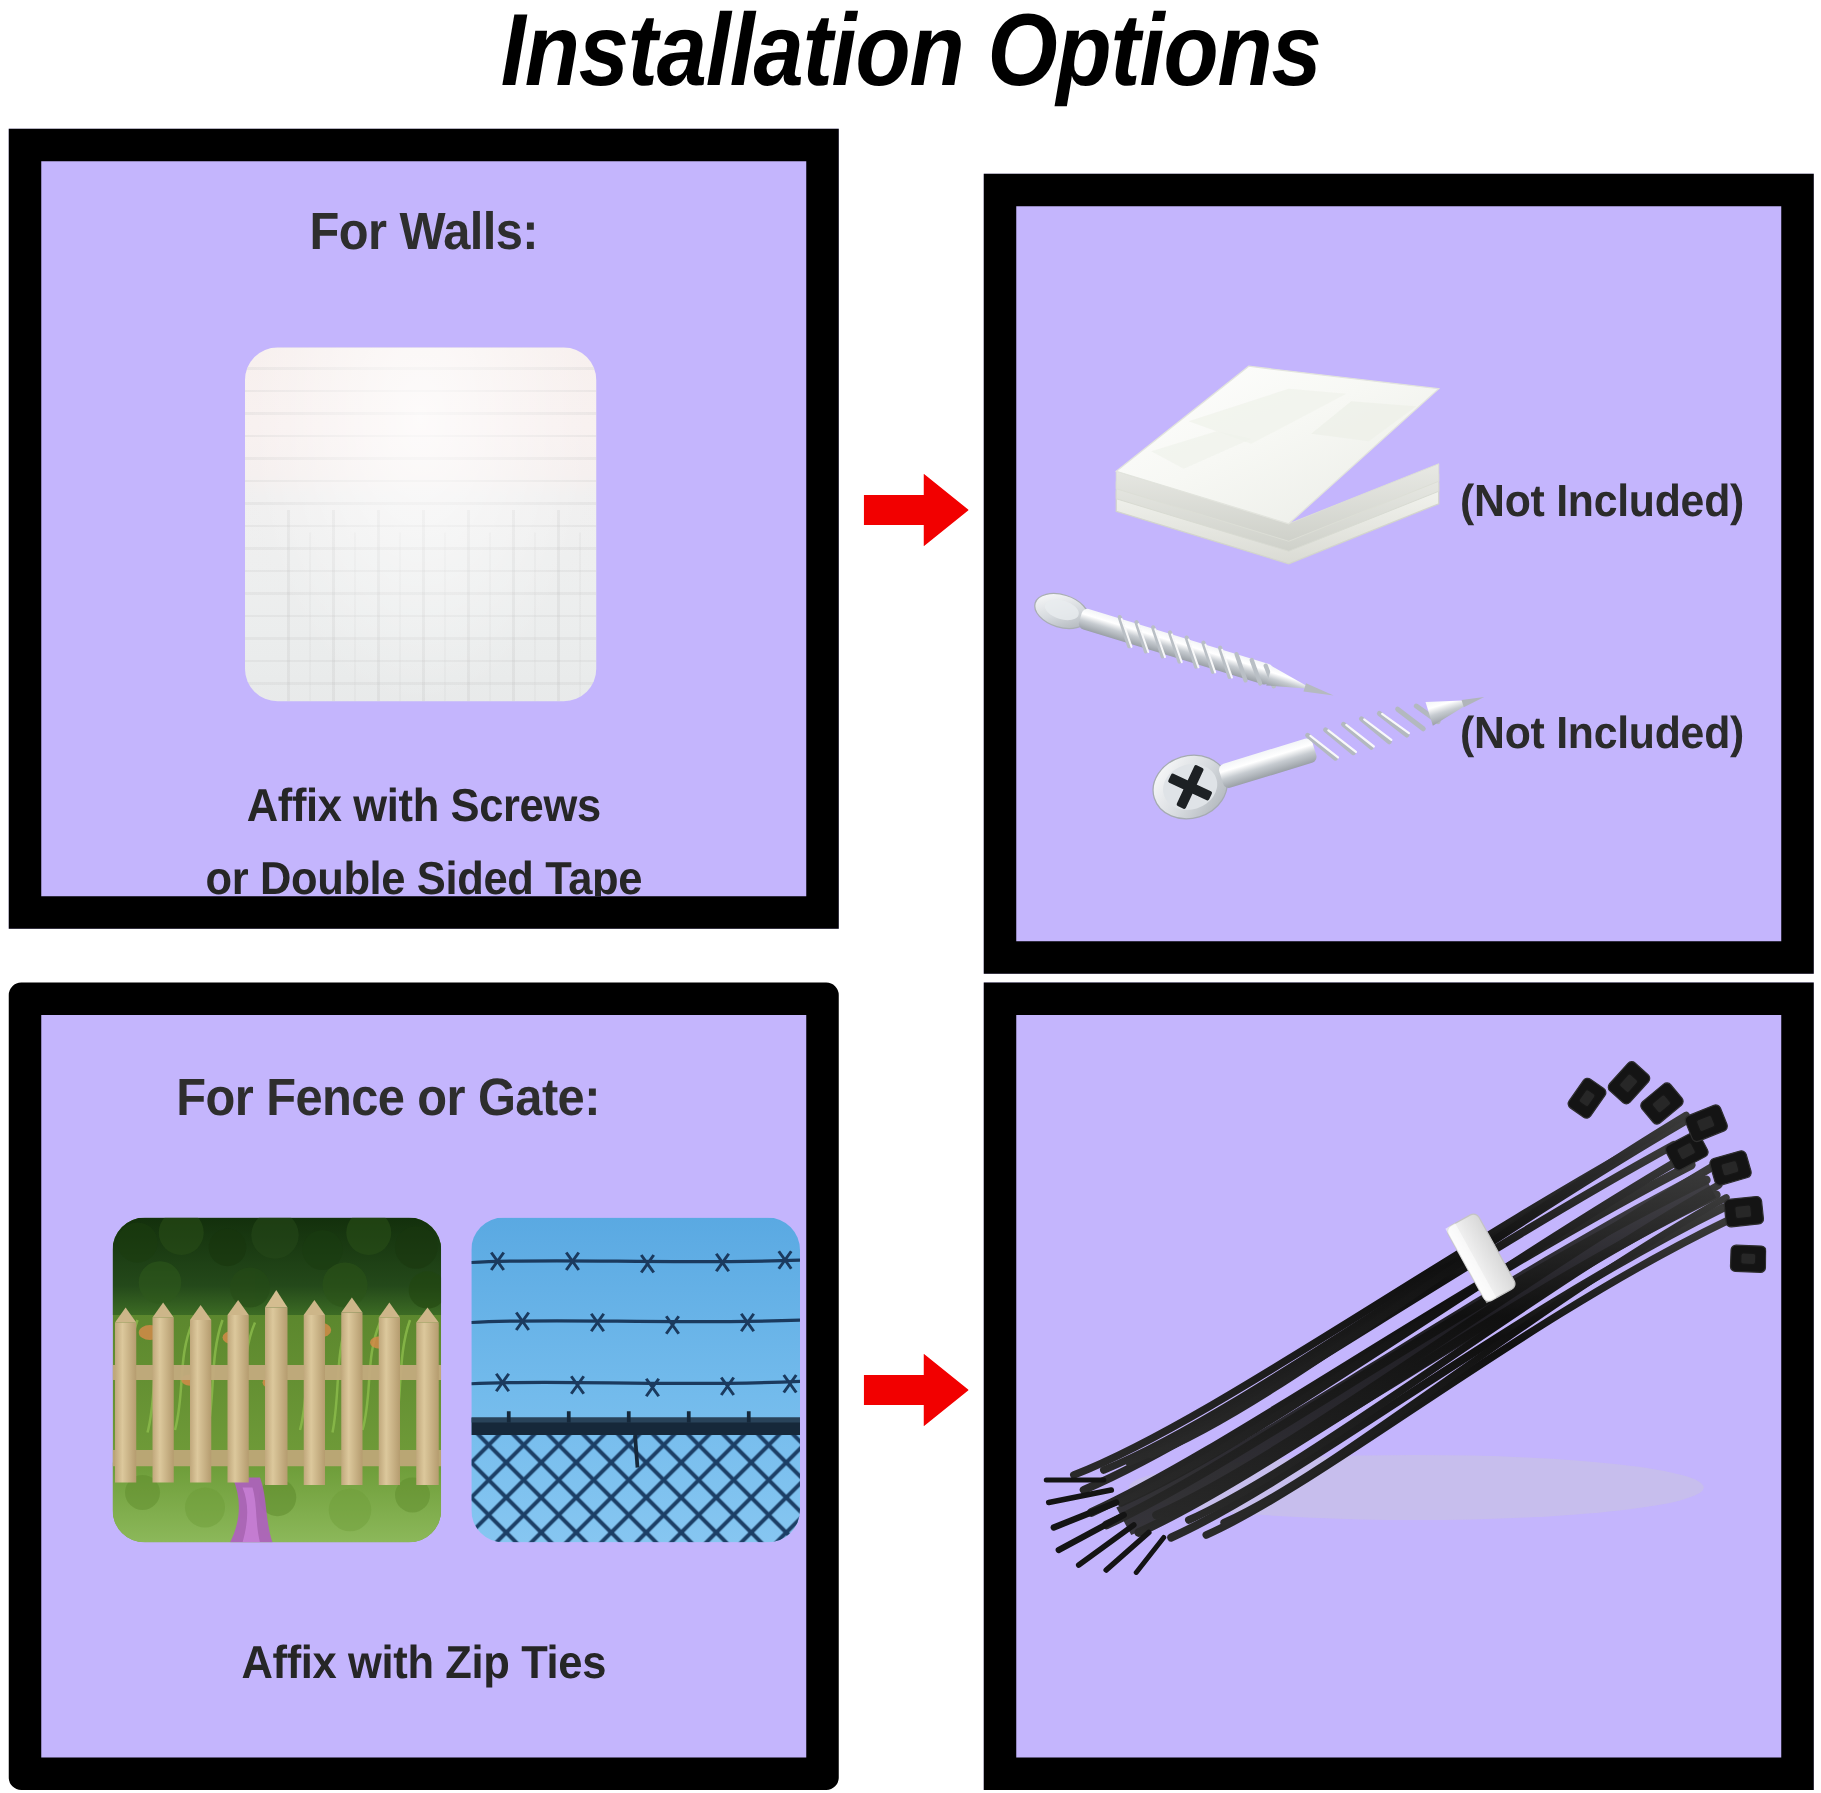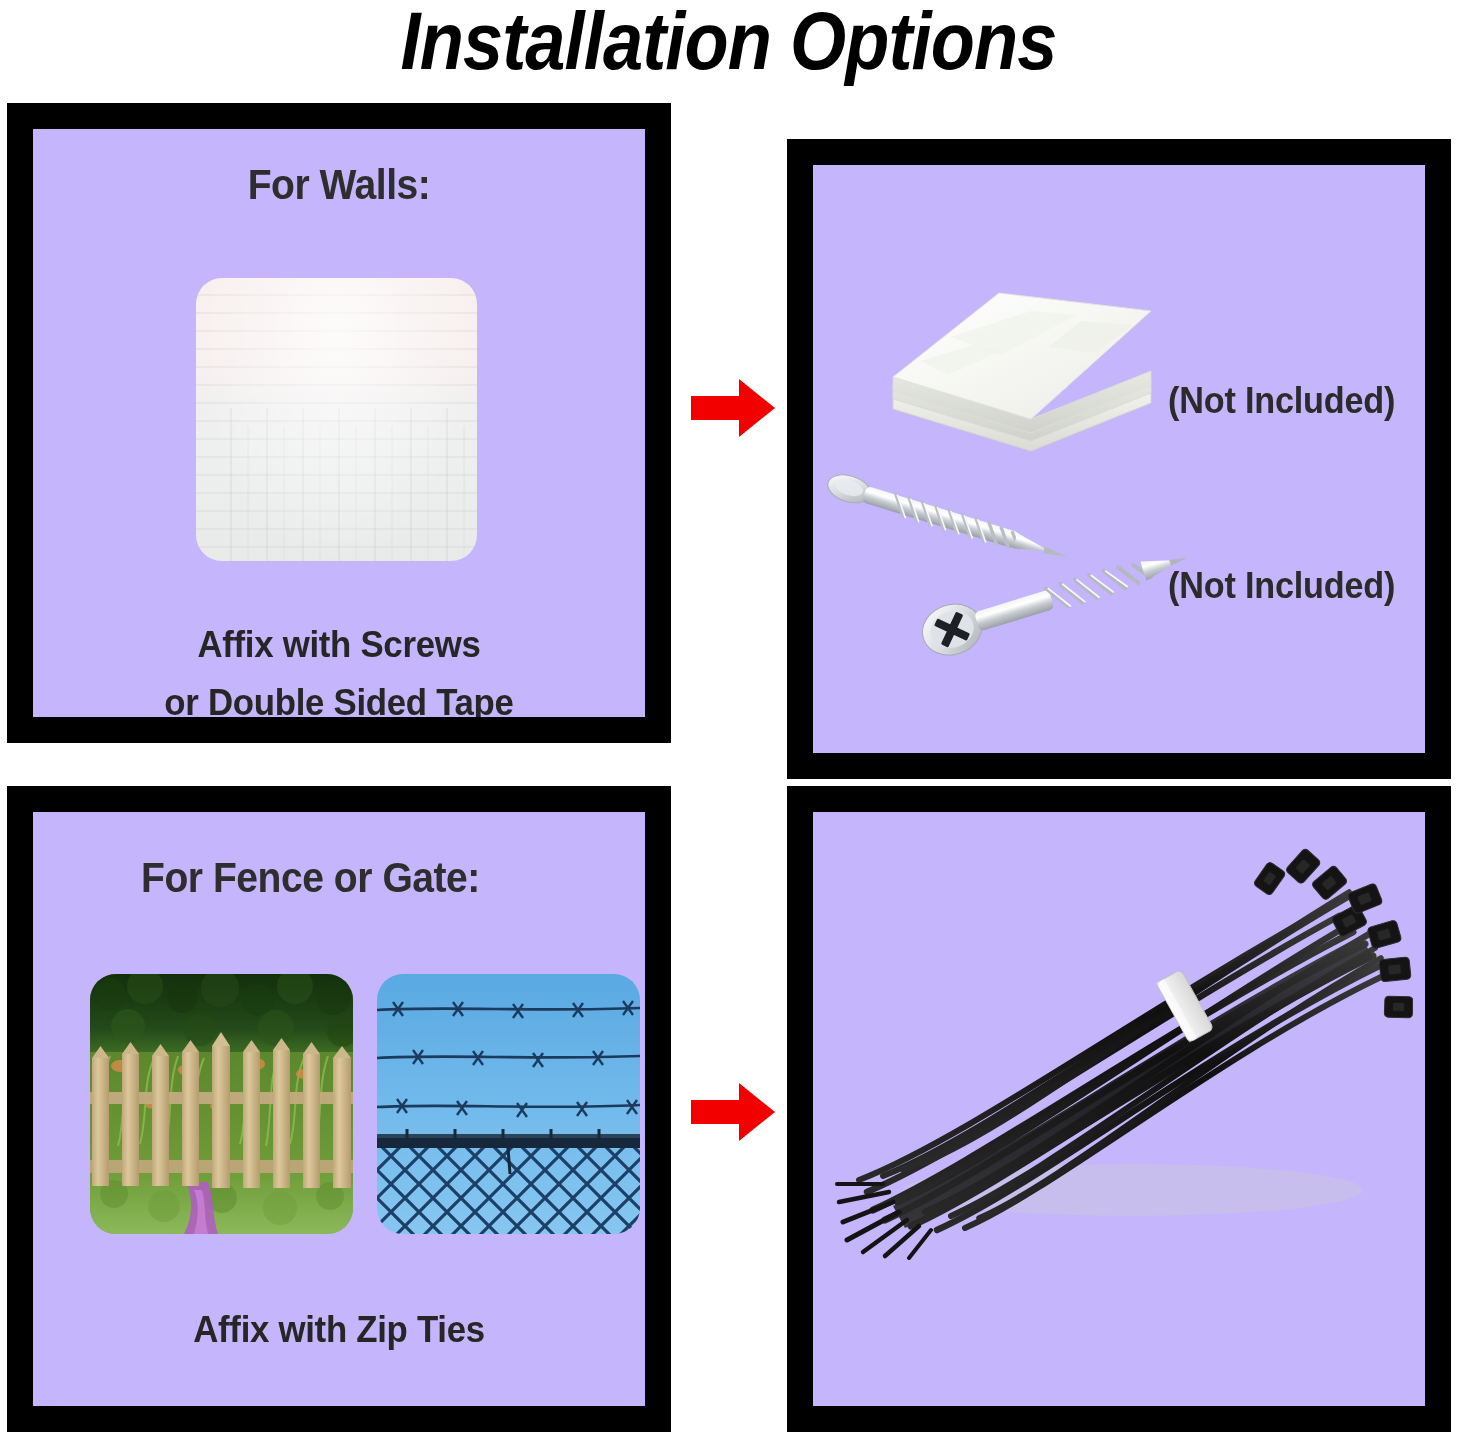--- a/index.html
+++ b/index.html
@@ -36,21 +36,21 @@
 
   
   .panel {
     position: absolute;
     background: #c4b5fd;
     border: 26px solid #000000;
     box-sizing: border-box;
   }
   #panel-walls      { left: 7px;   top: 103px;  width: 664px; height: 640px; }
   #panel-wall-hw    { left: 787px; top: 103px;  width: 664px; height: 640px; margin-top: 36px; }
-  #panel-fence      { left: 7px;   top: 786px;  width: 664px; height: 646px; }
+  #panel-fence      { left: 7px;   top: 786px;  width: 664px; height: 646px; border-radius: 10px; }
   #panel-fence-hw   { left: 787px; top: 786px;  width: 664px; height: 646px; }
 
   .panel-inner {
     position: relative;
     width: 100%;
     height: 100%;
     overflow: hidden;
   }
 
   

